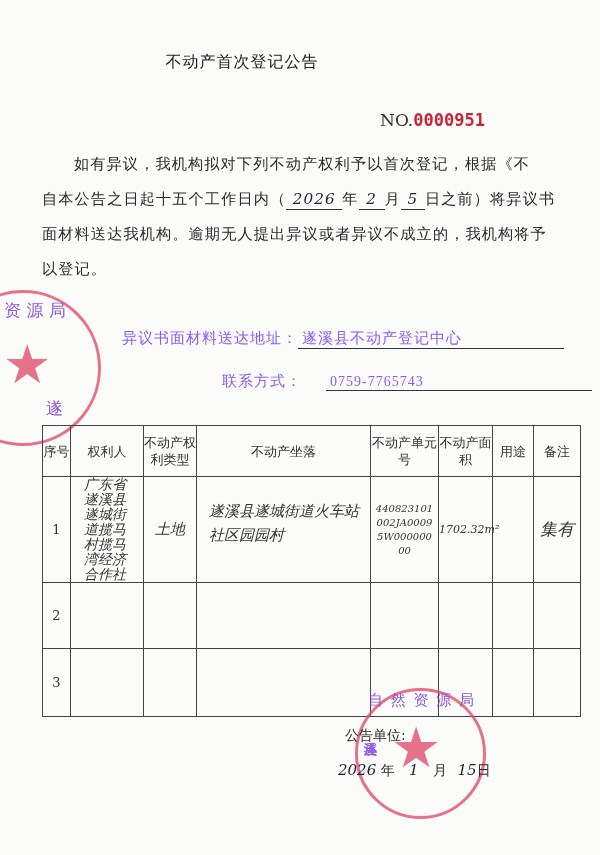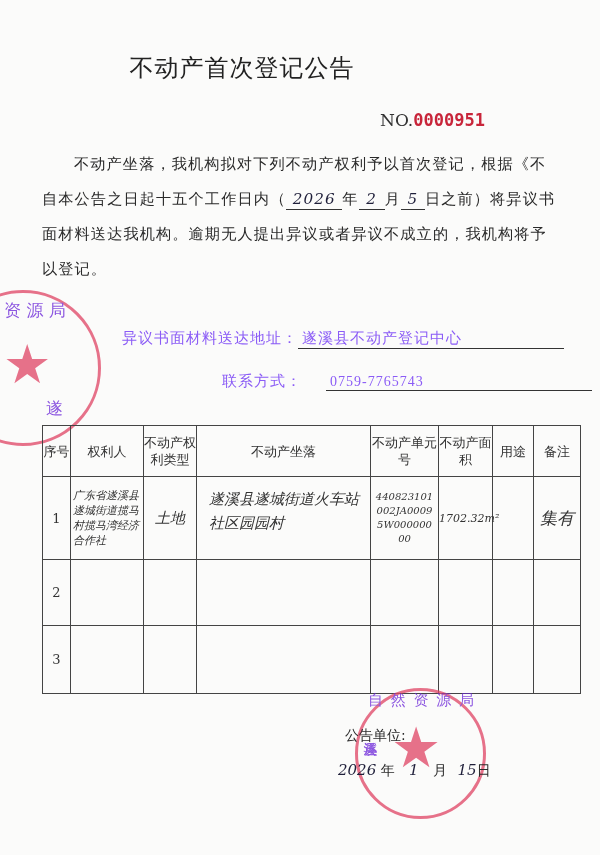--- a/index.html
+++ b/index.html
@@ -1,18 +1,18 @@
 <!DOCTYPE html>
 <html><head>
 <meta charset="utf-8">
 <style>
   html,body{margin:0;padding:0;}
   body{width:600px;height:855px;background:#fbfbfa;position:relative;overflow:hidden;font-family:"DejaVu Sans",sans-serif;color:#2a2a2a;}
   .abs{position:absolute;}
-  .title{left:0;width:484px;top:52px;text-align:center;font-size:24px;letter-spacing:1px;color:#222;}
+  .title{left:0;width:484px;top:52px;text-align:center;font-size:16px;letter-spacing:1px;color:#222;}
   .notice-no{left:380px;top:110px;font-size:17px;font-family:"DejaVu Serif",serif;color:#333;}
   .notice-no .num{color:#c8253a;font-family:"DejaVu Sans Mono",monospace;font-weight:bold;font-size:17px;}
   .para{left:42px;width:540px;top:147px;font-size:15.2px;line-height:35px;letter-spacing:1.1px;color:#2a2a2a;}
   .para .indent{display:inline-block;width:32px;}
   .hand{font-family:"DejaVu Serif",serif;font-style:italic;color:#1f1f3a;display:inline-block;border-bottom:1px solid #333;text-align:center;line-height:20px;}
   .field-row{font-size:15px;color:#8b5cf6;letter-spacing:1px;}
   .field-row .val{display:inline-block;border-bottom:1px solid #333;padding-left:4px;}
   table.reg{position:absolute;left:42px;top:425px;width:538px;border-collapse:collapse;table-layout:fixed;}
   table.reg td, table.reg th{border:1px solid #444;font-weight:normal;font-size:13px;text-align:center;vertical-align:middle;color:#333;padding:0;}
   table.reg th{height:50px;line-height:17px;}
@@ -28,21 +28,21 @@
 </head>
 <body>
 
 <div class="abs title">不动产首次登记公告</div>
 
 <div class="abs notice-no">
   <span>NO.</span><span class="num">0000951</span>
 </div>
 
 <div class="abs para">
-  <div><span class="indent"></span><span>不动产坐落，我机构拟对下列不动产权利予以首次登记，根据《不</span></div>
+  <div><span class="indent"></span><span>如有异议，我机构拟对下列不动产权利予以首次登记，根据《不</span></div>
   <div>
     <span>自本公告之日起十五个工作日内（</span><span class="hand" style="width:56px;">2026</span><span>年</span><span class="hand" style="width:26px;">2</span><span>月</span><span class="hand" style="width:24px;">5</span><span>日之前）将异议书</span>
   </div>
   <div>面材料送达我机构。逾期无人提出异议或者异议不成立的，我机构将予</div>
   <div>以登记。</div>
 </div>
 
 <div class="abs field-row" style="left:122px;top:329px;">
   <span>异议书面材料送达地址：</span><span class="val" style="width:262px;">遂溪县不动产登记中心</span>
 </div>
@@ -74,21 +74,21 @@
     <th>权利人</th>
     <th>不动产权利类型</th>
     <th>不动产坐落</th>
     <th>不动产单元号</th>
     <th>不动产面积</th>
     <th>用途</th>
     <th>备注</th>
   </tr>
   <tr class="r1">
     <td style="font-family:'DejaVu Serif',serif;">1</td>
-    <td class="hw" style="font-size:11px;line-height:15px;text-align:left;padding:0 2px;margin-left:8px;">广东省遂溪县遂城街道揽马村揽马湾经济合作社</td>
+    <td class="hw" style="font-size:14px;line-height:15px;text-align:left;padding:0 13px;margin-left:8px;">广东省遂溪县遂城街道揽马村揽马湾经济合作社</td>
     <td class="hw" style="font-size:15px;">土地</td>
     <td class="hw" style="font-size:15px;line-height:24px;text-align:left;padding:0 8px 14px 12px;">遂溪县遂城街道火车站社区园园村</td>
     <td class="hw" style="font-size:10px;line-height:14px;word-break:break-all;padding:0 4px;">440823101002JA00095W00000000</td>
     <td class="hw" style="font-size:11px;">1702.32m²</td>
     <td></td>
     <td class="hw" style="font-size:17px;">集有</td>
   </tr>
   <tr class="r2">
     <td style="font-family:'DejaVu Serif',serif;">2</td>
     <td></td>

